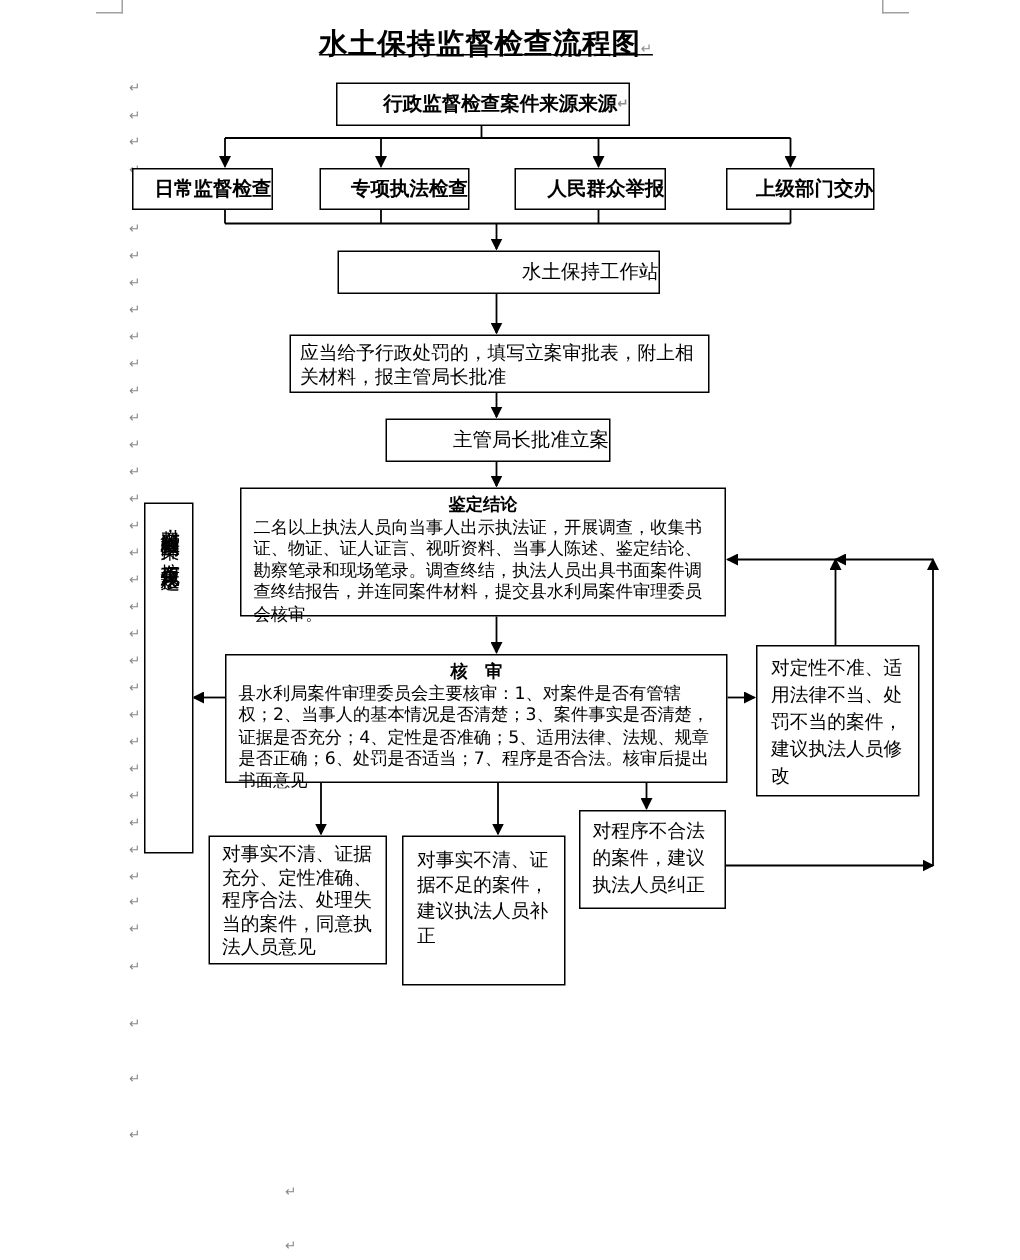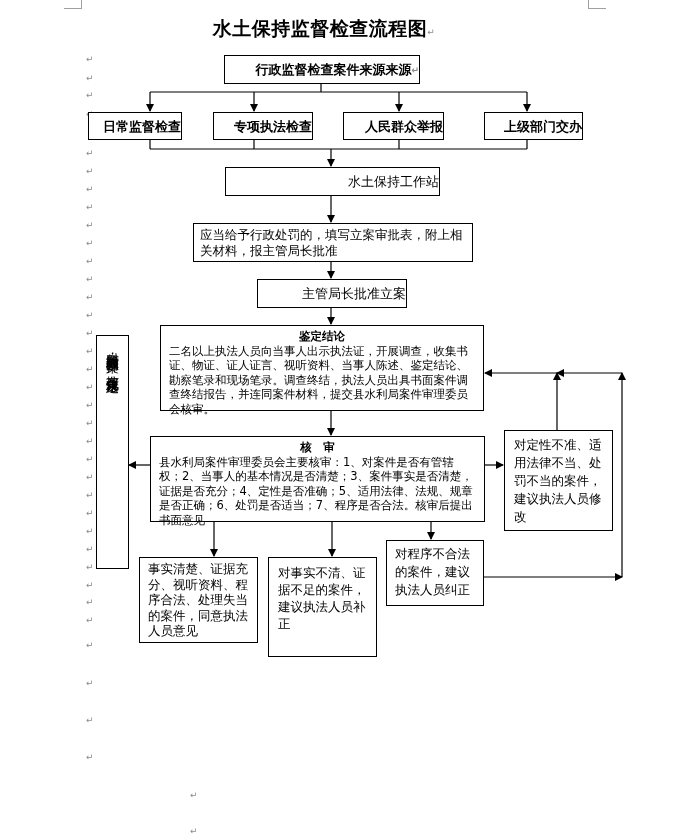--- a/index.html
+++ b/index.html
@@ -1,20 +1,20 @@
 <!DOCTYPE html>
 <html><head>
 <meta charset="utf-8">
 <style>
   html, body { margin: 0; padding: 0; background: #ffffff; }
   body { width: 680px; height: 840px; position: relative; overflow: hidden;
          font-family: "DejaVu Sans", "Liberation Sans", sans-serif; color: #000; }
   .corner { position: absolute; border-color: #a0a0a0; border-style: solid; width: 17px; height: 8px; }
   .title { position: absolute; left: 0; width: 648px; top: 16px; text-align: center;
-           font-size: 19px; font-weight: bold; letter-spacing: 0.5px; }
+           font-size: 19px; font-weight: bold; letter-spacing: 0.5px; text-decoration: underline; }
   .pm { position: absolute; font-size: 9px; color: #8a8a8a; line-height: 10px; }
   .box { position: absolute; border: 1.5px solid #000; background: #fff; box-sizing: border-box;
          font-size: 12px; line-height: 15px; }
   .center { display: flex; align-items: center; justify-content: flex-end; text-align: center; }
   .bold { font-weight: bold; }
   .boxtext { padding: 3px 6px; }
   .vtext { writing-mode: vertical-rl; text-orientation: upright; font-size: 13px; letter-spacing: 1px; }
   svg.lines { position: absolute; left: 0; top: 0; }
   .heading { text-align: center; font-weight: bold; display: block; }
 </style>
@@ -157,21 +157,21 @@
 
 <div class="box" style="left:96px; top:335px; width:33px; height:234px; display:flex; justify-content:center; padding-top:6px;">
   <span class="vtext">对超出管辖权的案件，按有关规定移送</span>
 </div>
 
 <div class="box boxtext" style="left:504px; top:430px; width:109px; height:101px; padding:5px 9px; font-size:12.5px; line-height:18px;">
   <span>对定性不准、适用法律不当、处罚不当的案件，建议执法人员修改</span>
 </div>
 
 <div class="box boxtext" style="left:139px; top:557px; width:119px; height:86px; padding:3px 8px; font-size:12.5px; line-height:15.5px;">
-  <span>事实清楚、证据充分、视听资料、程序合法、处理失当的案件，同意执法人员意见</span>
+  <span>对事实不清、证据充分、定性准确、程序合法、处理失当的案件，同意执法人员意见</span>
 </div>
 
 <div class="box boxtext" style="left:268px; top:557px; width:109px; height:100px; padding:6px 9px; font-size:12.5px; line-height:17px;">
   <span>对事实不清、证据不足的案件，建议执法人员补正</span>
 </div>
 
 <div class="box boxtext" style="left:386px; top:540px; width:98px; height:66px; padding:4px 8px; font-size:12.5px; line-height:18px;">
   <span>对程序不合法的案件，建议执法人员纠正</span>
 </div>
 

